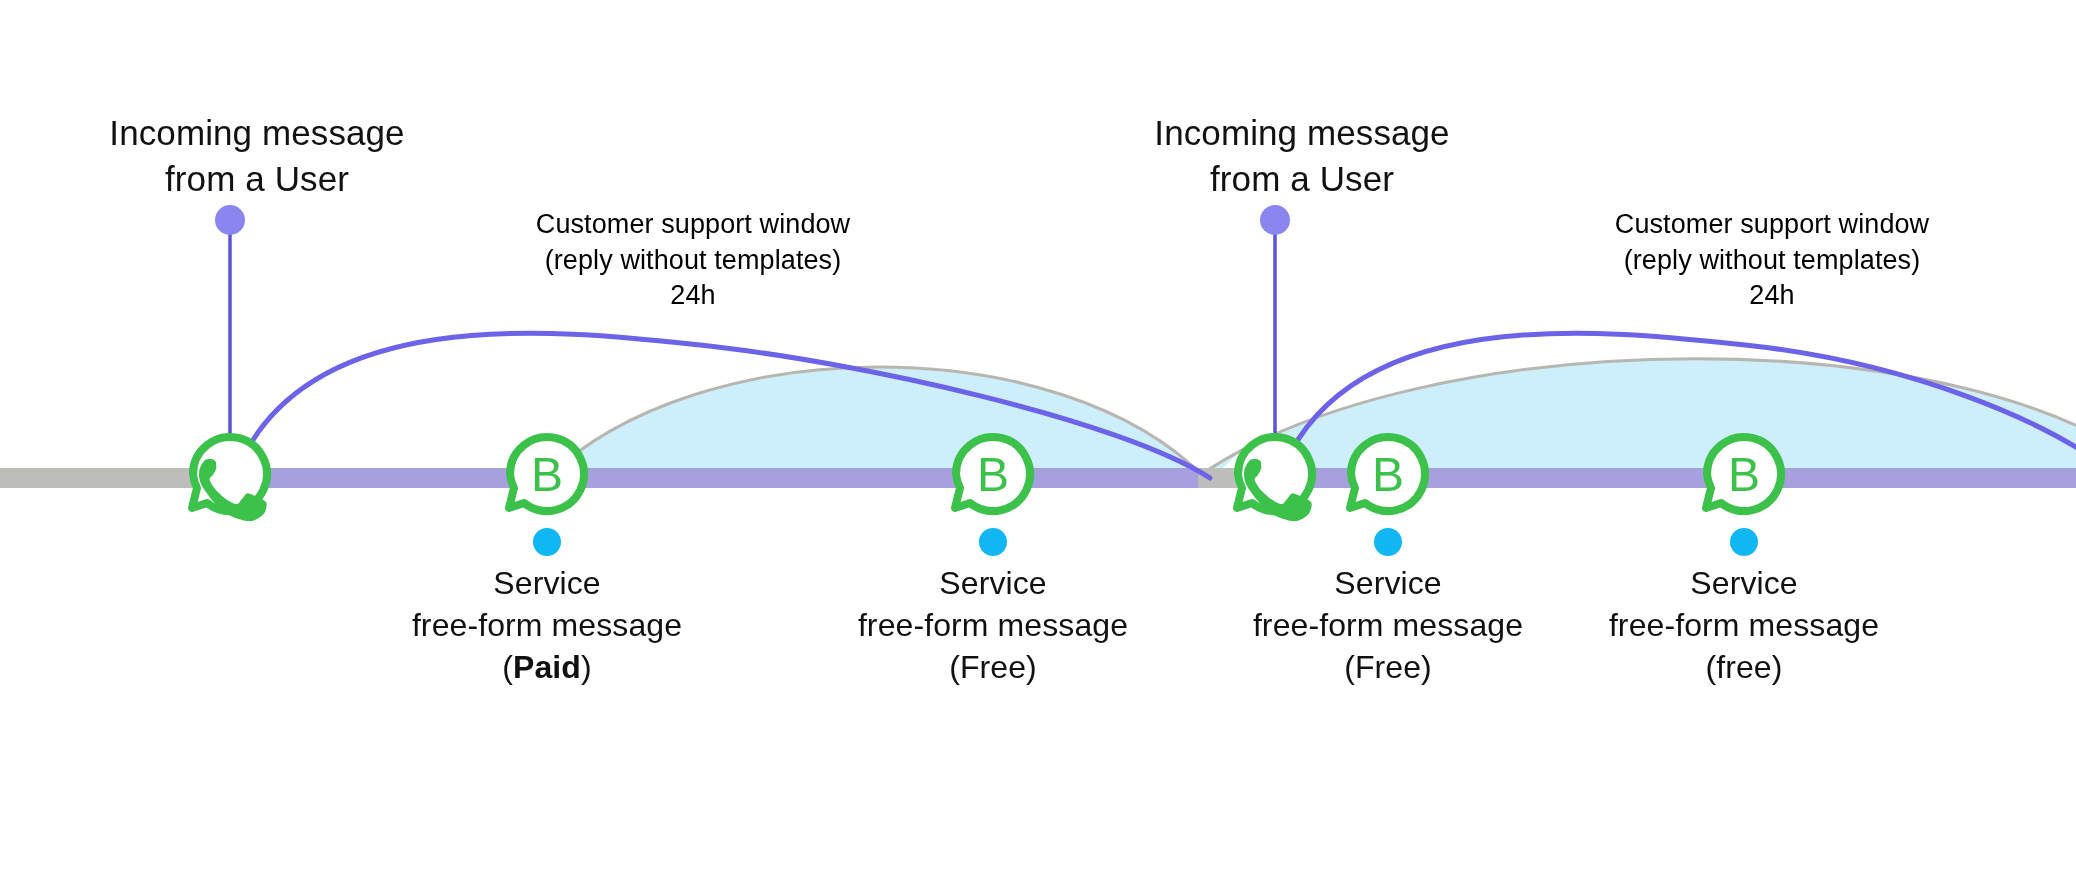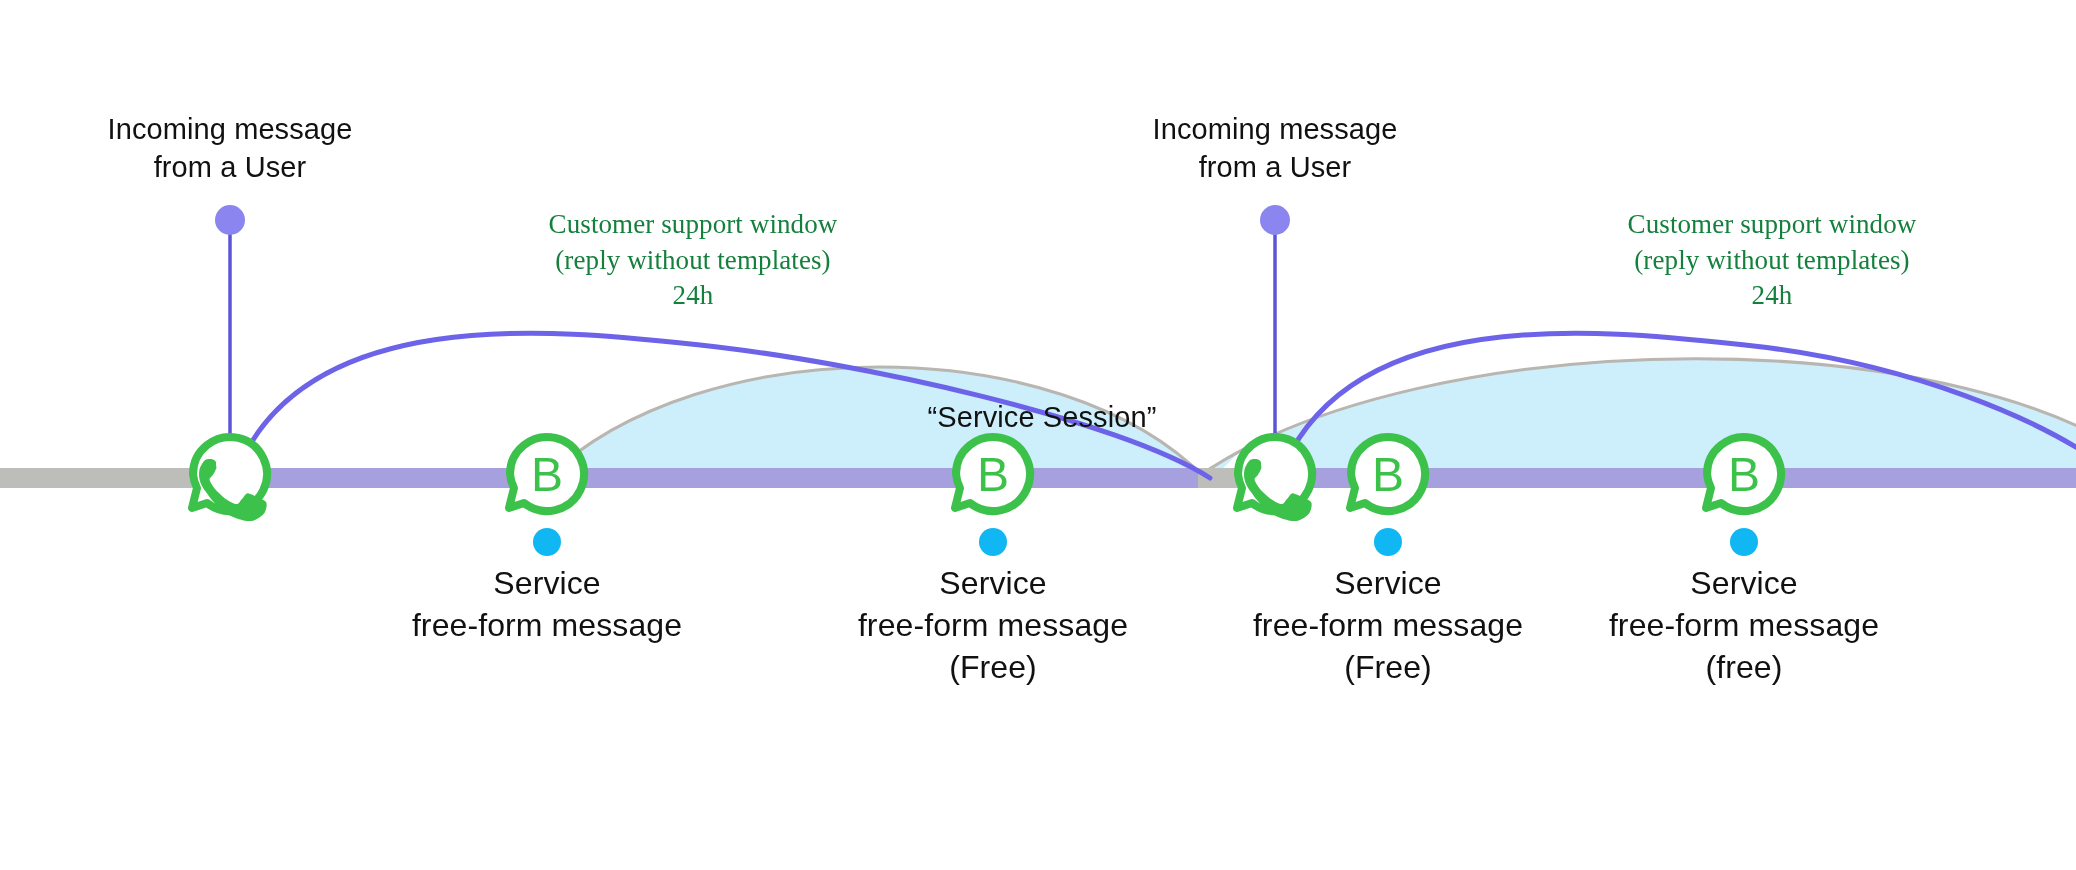--- a/index.html
+++ b/index.html
@@ -11,24 +11,24 @@
     overflow:hidden;
     position:relative;
   }
   #stage{position:absolute;left:0;top:0;width:2076px;height:870px;}
   #canvas{position:absolute;left:0;top:0;width:2076px;height:870px;}
 
   .lbl{position:absolute;text-align:center;white-space:nowrap;
        line-height:1.32;}
 
   .incoming-label{
-    font-size:29px;color:#111111;letter-spacing:0.1px;
+    font-size:35px;color:#111111;letter-spacing:0.1px;margin-left:27px;
   }
   .window-label{
-    font-size:27px;color:#15803d;letter-spacing:0.1px;font-family:Liberation Serif, serif;
+    font-size:27px;color:#000000;letter-spacing:0.1px;
   }
   .session-label{
     font-size:29px;color:#111111;letter-spacing:0.1px;
   }
   .service-label{
     font-size:32px;color:#111111;letter-spacing:0.1px;
   }
   .service-label b{font-weight:700;}
 
   .lbl div{display:block;}
@@ -150,25 +150,27 @@
     <div>(reply without templates)</div>
     <div>24h</div>
   </div>
 
   <div class="lbl window-label" style="left:1772px;top:207px;transform:translateX(-50%);">
     <div>Customer support window</div>
     <div>(reply without templates)</div>
     <div>24h</div>
   </div>
 
-  <div class="lbl session-label" style="left:1042px;top:398px;transform:translateX(-50%);">“Service Session”</div>
 
   <div class="lbl service-label" style="left:547px;top:562px;transform:translateX(-50%);">
     <div>Service</div>
     <div>free-form message</div>
+    <div>
+      <span>(</span><b>Paid</b><span>)</span>
+    </div>
   </div>
 
   <div class="lbl service-label" style="left:993px;top:562px;transform:translateX(-50%);">
     <div>Service</div>
     <div>free-form message</div>
     <div>
       <span>(</span><span>Free</span><span>)</span>
     </div>
   </div>
 

